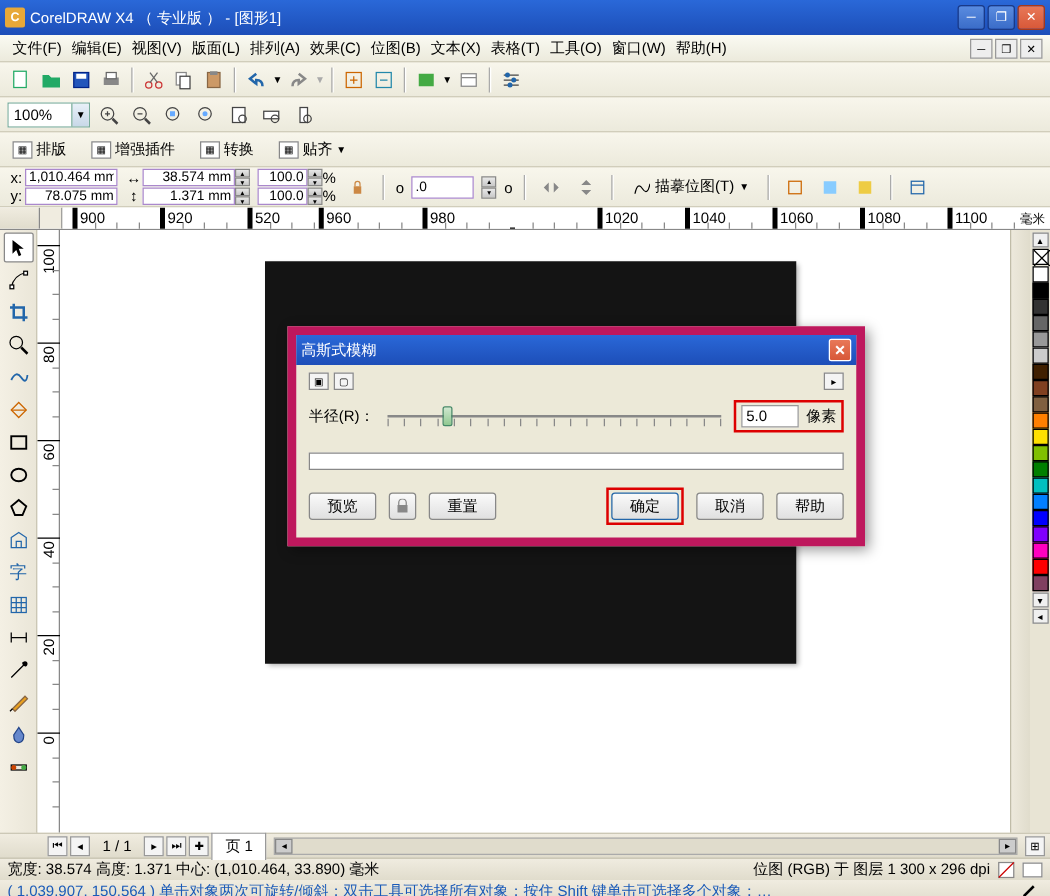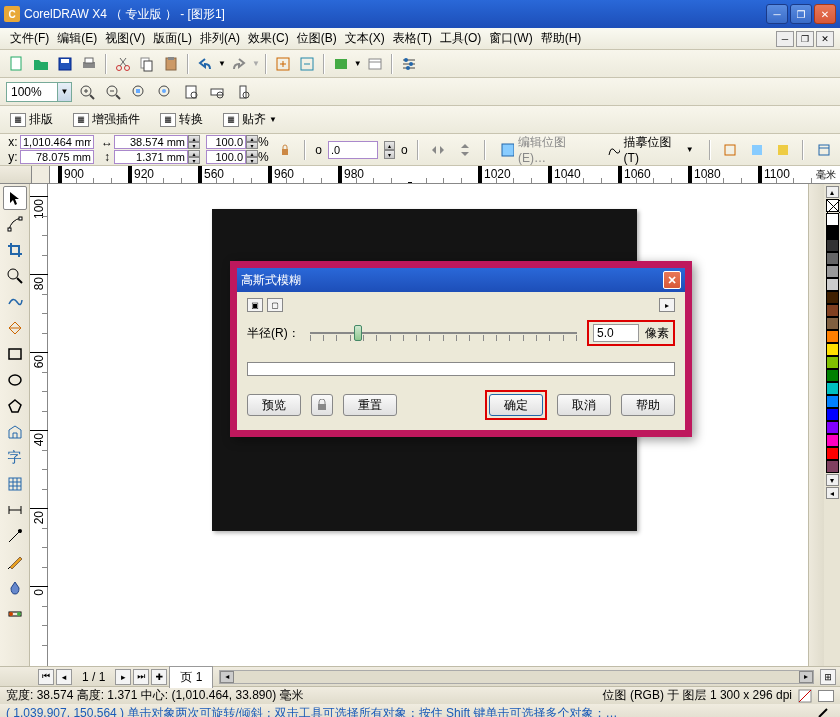--- a/index.html
+++ b/index.html
@@ -372,26 +372,20 @@
       <svg width="16" height="16">
         <path d="M2 8 L6 4 L6 12 Z M14 8 L10 4 L10 12 Z" fill="#888"></path>
       </svg>
     </div>
   <div class="tbtn">
       <svg width="16" height="16">
         <path d="M8 2 L4 6 L12 6 Z M8 14 L4 10 L12 10 Z" fill="#888"></path>
       </svg>
     </div>
   <div class="tsep"></div>
-  <div class="btnlabel">
-      <svg width="14" height="14">
-        <rect x="1" y="1" width="12" height="12" fill="#8cf" stroke="#26a"></rect>
-      </svg>
-      <span>编辑位图(E)…</span>
-    </div>
   <div class="btnlabel enabled">
       <svg width="14" height="14">
         <path d="M2 12 Q4 2 8 8 T14 4" fill="none" stroke="#000"></path>
       </svg>
       <span>描摹位图(T)</span>
       <span style="font-size:8px">▼</span>
     </div>
   <div class="tsep"></div>
   <div class="tbtn">
       <svg width="14" height="14">
@@ -427,26 +421,26 @@
       <div class="minor" style="left: 25.5px;"></div>
       <div class="minor" style="left: 43px;"></div>
       <div class="minor" style="left: 60.5px;"></div>
       <div class="tick" style="left: 78px;">
         <span>920</span>
       </div>
       <div class="minor" style="left: 95.5px;"></div>
       <div class="minor" style="left: 113px;"></div>
       <div class="minor" style="left: 130.5px;"></div>
       <div class="tick" style="left: 148px;">
-        <span>560</span>
+        <span>520</span>
       </div>
       <div class="minor" style="left: 165.5px;"></div>
       <div class="minor" style="left: 183px;"></div>
       <div class="minor" style="left: 200.5px;"></div>
-      <div class="tick" style="left: 218px; text-align: center;">
+      <div class="tick" style="left: 205px; text-align: center;">
         <span>960</span>
       </div>
       <div class="minor" style="left: 235.5px;"></div>
       <div class="minor" style="left: 253px;"></div>
       <div class="minor" style="left: 270.5px;"></div>
       <div class="tick" style="left: 288px;">
         <span>980</span>
       </div>
       <div class="minor" style="left: 305.5px;"></div>
       <div class="minor" style="left: 323px;"></div>

